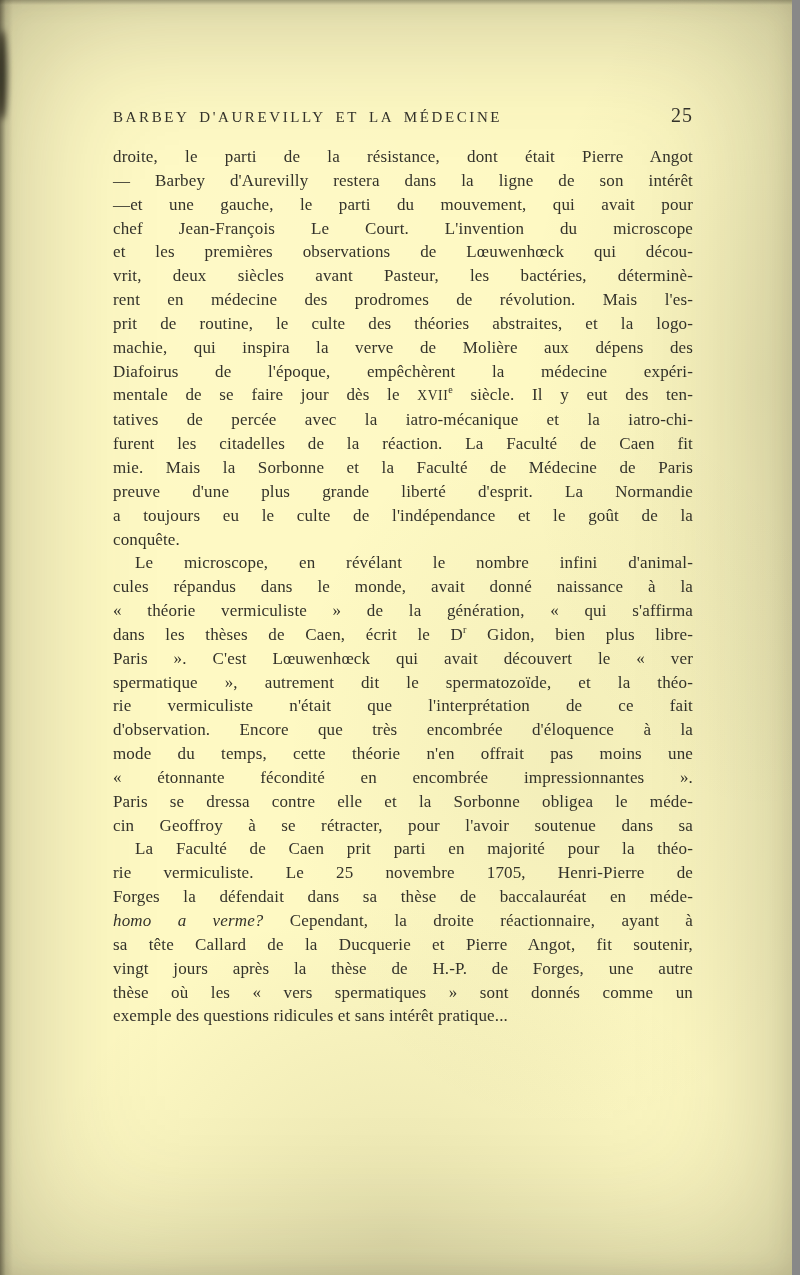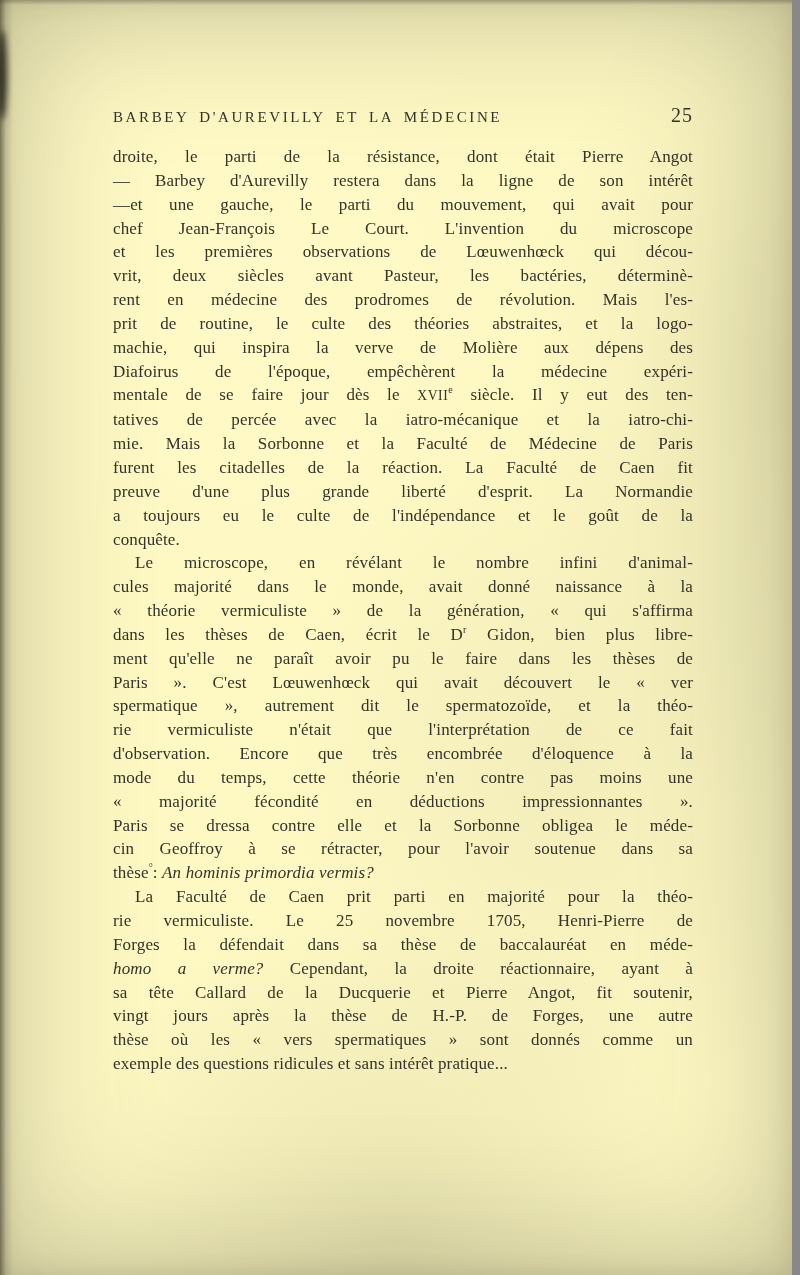--- a/index.html
+++ b/index.html
@@ -77,41 +77,39 @@
           <div class="line"><span>—et une gauche, le parti du mouvement, qui avait pour</span></div>
           <div class="line"><span>chef Jean-François Le Court. L'invention du microscope</span></div>
           <div class="line"><span>et les premières observations de Lœuwenhœck qui décou-</span></div>
           <div class="line"><span>vrit, deux siècles avant Pasteur, les bactéries, déterminè-</span></div>
           <div class="line"><span>rent en médecine des prodromes de révolution. Mais l'es-</span></div>
           <div class="line"><span>prit de routine, le culte des théories abstraites, et la logo-</span></div>
           <div class="line"><span>machie, qui inspira la verve de Molière aux dépens des</span></div>
           <div class="line"><span>Diafoirus de l'époque, empêchèrent la médecine expéri-</span></div>
           <div class="line"><span>mentale de se faire jour dès le </span><span class="sc">XVII</span><sup>e</sup><span> siècle. Il y eut des ten-</span></div>
           <div class="line"><span>tatives de percée avec la iatro-mécanique et la iatro-chi-</span></div>
+          <div class="line"><span>furent les citadelles de la réaction. La Faculté de Caen fit</span></div>
           <div class="line"><span>mie. Mais la Sorbonne et la Faculté de Médecine de Paris</span></div>
-          <div class="line"><span>furent les citadelles de la réaction. La Faculté de Caen fit</span></div>
           <div class="line"><span>preuve d'une plus grande liberté d'esprit. La Normandie</span></div>
           <div class="line"><span>a toujours eu le culte de l'indépendance et le goût de la</span></div>
           <div class="line last"><span>conquête.</span></div>
         </div>
         <div>
           <div class="line first-indent"><span>Le microscope, en révélant le nombre infini d'animal-</span></div>
-          <div class="line"><span>cules majorité dans le monde, avait donné naissance à la</span></div>
+          <div class="line"><span>cules répandus dans le monde, avait donné naissance à la</span></div>
           <div class="line"><span>« théorie vermiculiste » de la génération, « qui s'affirma</span></div>
           <div class="line"><span>dans les thèses de Caen, écrit le D</span><sup>r</sup><span> Gidon, bien plus libre-</span></div>
-          <div class="line"><span>ment qu'elle ne paraît avoir pu le faire dans les thèses de</span></div>
           <div class="line"><span>Paris ». C'est Lœuwenhœck qui avait découvert le « ver</span></div>
           <div class="line"><span>spermatique », autrement dit le spermatozoïde, et la théo-</span></div>
           <div class="line"><span>rie vermiculiste n'était que l'interprétation de ce fait</span></div>
           <div class="line"><span>d'observation. Encore que très encombrée d'éloquence à la</span></div>
-          <div class="line"><span>mode du temps, cette théorie n'en contre pas moins une</span></div>
-          <div class="line"><span>« majorité fécondité en déductions impressionnantes ».</span></div>
+          <div class="line"><span>mode du temps, cette théorie n'en offrait pas moins une</span></div>
+          <div class="line"><span>« étonnante fécondité en encombrée impressionnantes ».</span></div>
           <div class="line"><span>Paris se dressa contre elle et la Sorbonne obligea le méde-</span></div>
           <div class="line"><span>cin Geoffroy à se rétracter, pour l'avoir soutenue dans sa</span></div>
-          <div class="line last"><span>thèse</span><sup>°</sup><span>: </span><i>An hominis primordia vermis?</i></div>
         </div>
         <div>
           <div class="line first-indent"><span>La Faculté de Caen prit parti en majorité pour la théo-</span></div>
           <div class="line"><span>rie vermiculiste. Le 25 novembre 1705, Henri-Pierre de</span></div>
           <div class="line"><span>Forges la défendait dans sa thèse de baccalauréat en méde-</span></div>
           <div class="line"><i>homo a verme?</i><span> Cependant, la droite réactionnaire, ayant à</span></div>
           <div class="line"><span>sa tête Callard de la Ducquerie et Pierre Angot, fit soutenir,</span></div>
           <div class="line"><span>vingt jours après la thèse de H.-P. de Forges, une autre</span></div>
           <div class="line"><span>thèse où les « vers spermatiques » sont donnés comme un</span></div>
           <div class="line last"><span>exemple des questions ridicules et sans intérêt pratique...</span></div>

